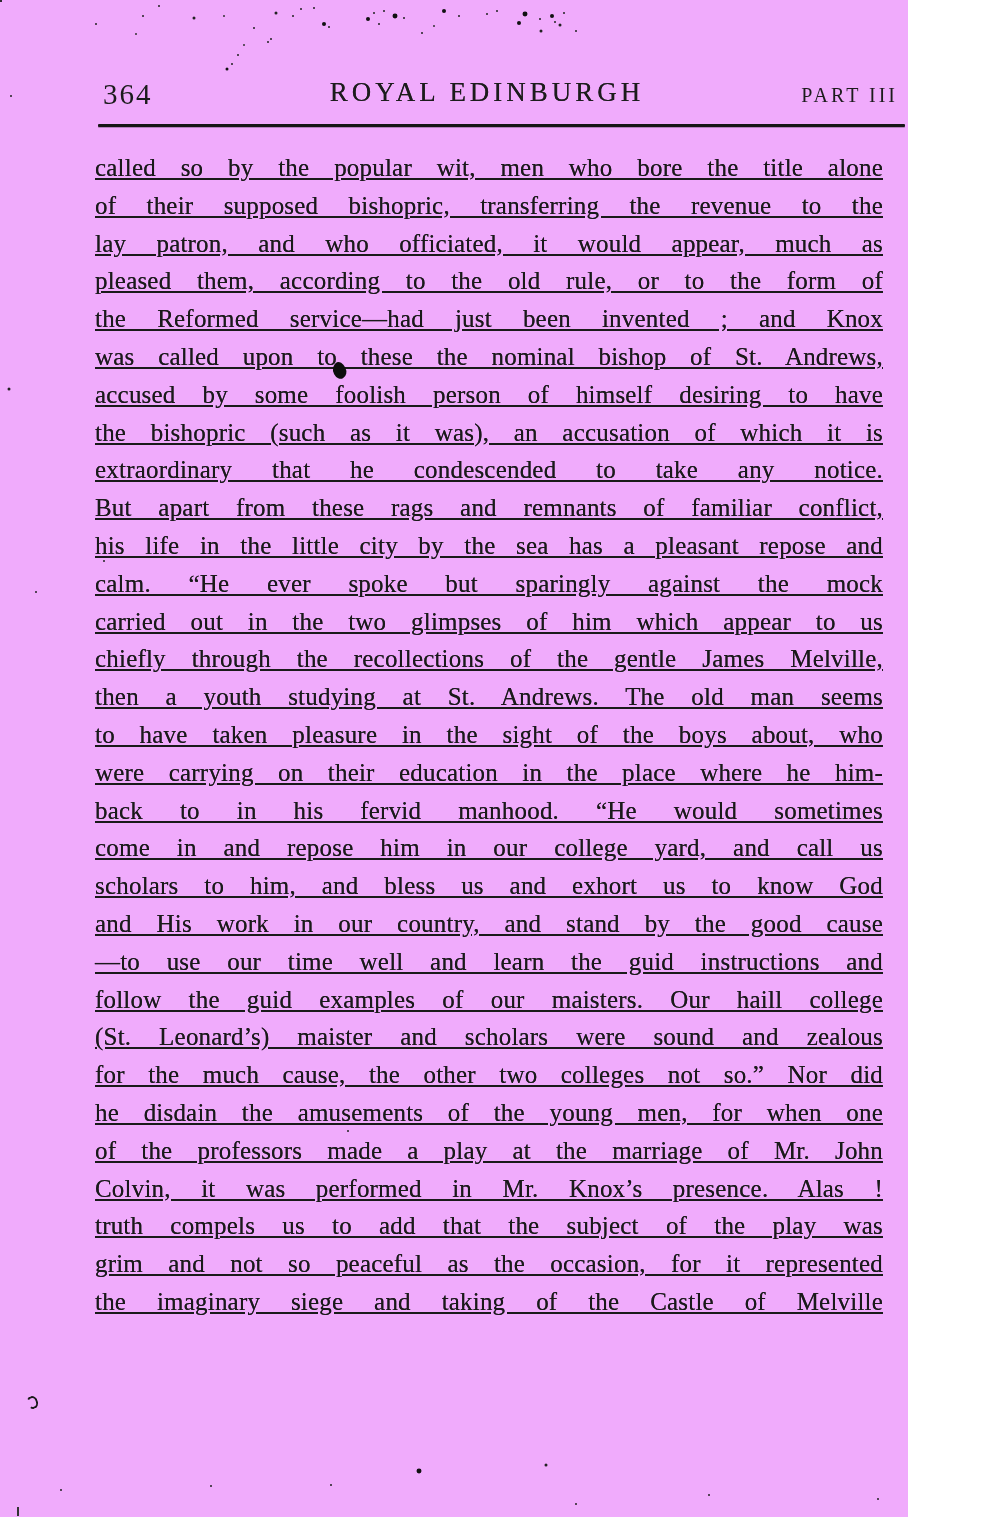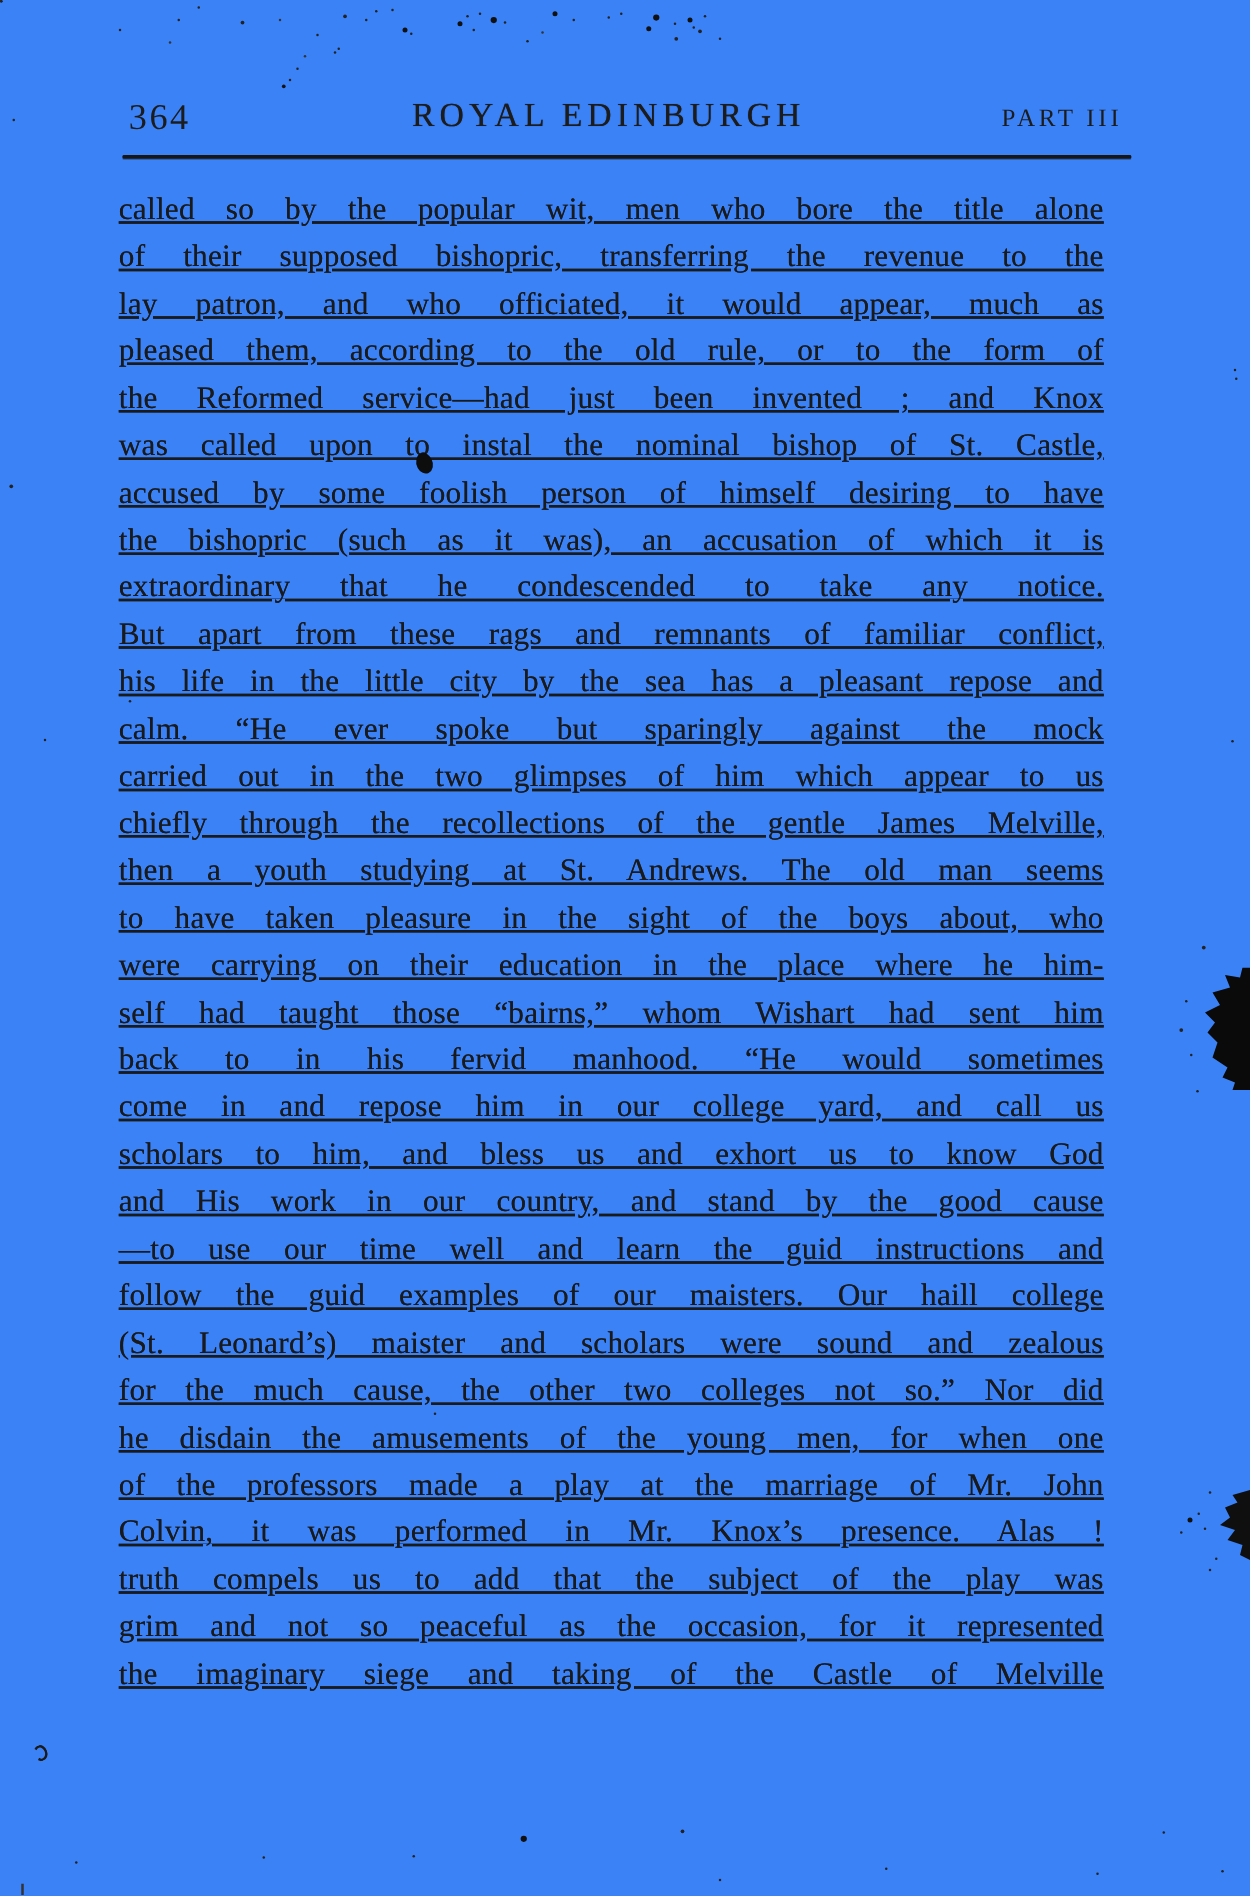--- a/index.html
+++ b/index.html
@@ -2,23 +2,23 @@
 <html><head>
 <meta charset="utf-8">
 <style>
   html, body {
     margin: 0;
     padding: 0;
     background: #ffffff;
   }
   .page {
     position: relative;
-    width: 1000px;
+    width: 908px;
     height: 1517px;
-    background: #3b82f6;
+    background: #f0abfc;
     overflow: hidden;
     font-family: "Liberation Serif", "DejaVu Serif", serif;
     color: #191919;
   }
 
   
   .pagenum {
     position: absolute;
     left: 103px;
     top: 78px;
@@ -170,33 +170,32 @@
   <span class="running-title">ROYAL EDINBURGH</span>
   <span class="part-label">PART III</span>
   <div class="header-rule"></div>
 
   <div class="body-text">
     <div class="ln">called so by the popular wit, men who bore the title alone</div>
     <div class="ln">of their supposed bishopric, transferring the revenue to the</div>
     <div class="ln">lay patron, and who officiated, it would appear, much as</div>
     <div class="ln">pleased them, according to the old rule, or to the form of</div>
     <div class="ln">the Reformed service—had just been invented ; and Knox</div>
-    <div class="ln">was called upon to instal the nominal bishop of St. Castle,</div>
+    <div class="ln">was called upon to these the nominal bishop of St. Andrews,</div>
     <div class="ln">accused by some foolish person of himself desiring to have</div>
     <div class="ln">the bishopric (such as it was), an accusation of which it is</div>
     <div class="ln">extraordinary that he condescended to take any notice.</div>
     <div class="ln">But apart from these rags and remnants of familiar conflict,</div>
     <div class="ln">his life in the little city by the sea has a pleasant repose and</div>
     <div class="ln">calm.  “He ever spoke but sparingly against the mock</div>
     <div class="ln">carried out in the two glimpses of him which appear to us</div>
     <div class="ln">chiefly through the recollections of the gentle James Melville,</div>
     <div class="ln">then a youth studying at St. Andrews.  The old man seems</div>
     <div class="ln">to have taken pleasure in the sight of the boys about, who</div>
     <div class="ln">were carrying on their education in the place where he him-</div>
-    <div class="ln">self had taught those “bairns,” whom Wishart had sent him</div>
     <div class="ln">back to in his fervid manhood.  “He would sometimes</div>
     <div class="ln">come in and repose him in our college yard, and call us</div>
     <div class="ln">scholars to him, and bless us and exhort us to know God</div>
     <div class="ln">and His work in our country, and stand by the good cause</div>
     <div class="ln">—to use our time well and learn the guid instructions and</div>
     <div class="ln">follow the guid examples of our maisters.  Our haill college</div>
     <div class="ln">(St. Leonard’s) maister and scholars were sound and zealous</div>
     <div class="ln">for the much cause, the other two colleges not so.”  Nor did</div>
     <div class="ln">he disdain the amusements of the young men, for when one</div>
     <div class="ln">of the professors made a play at  the marriage of Mr. John</div>

